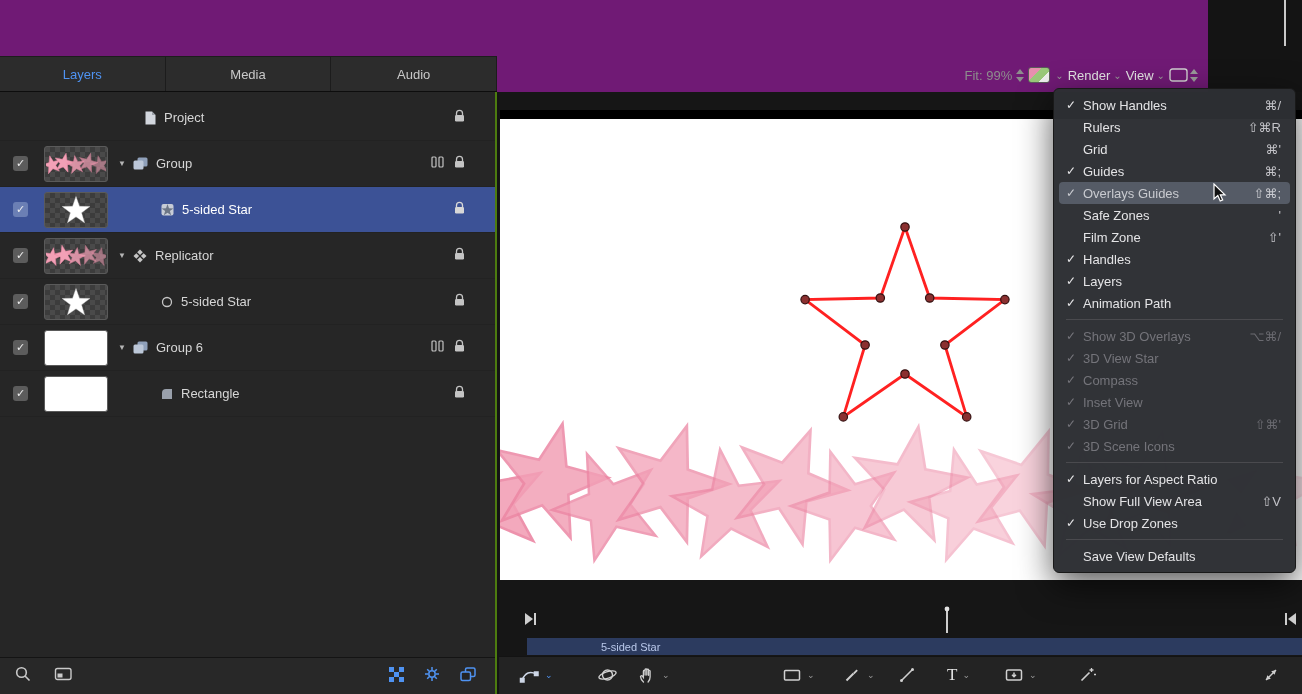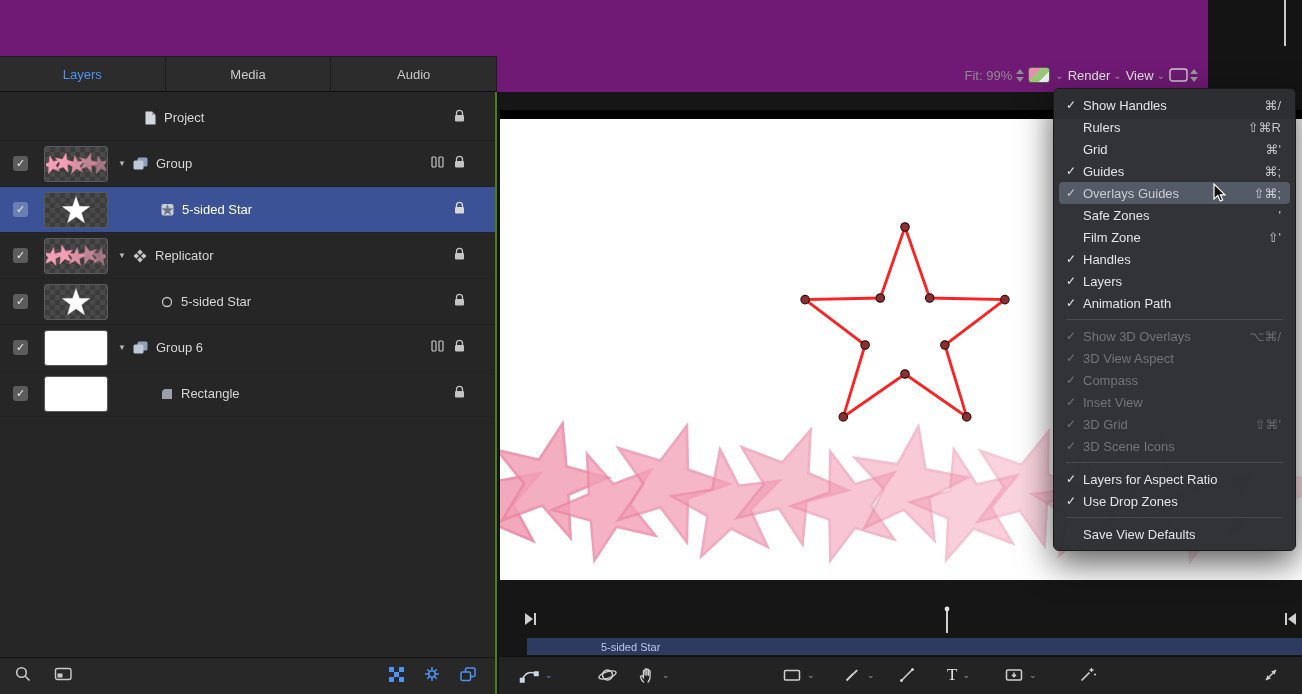--- a/index.html
+++ b/index.html
@@ -539,21 +539,21 @@
       <span class="sc"></span>
     </div>
   <div class="msep"></div>
   <div class="mi dis">
       <span class="chk">✓</span>
       <span class="mlbl">Show 3D Overlays</span>
       <span class="sc">⌥⌘/</span>
     </div>
   <div class="mi dis">
       <span class="chk">✓</span>
-      <span class="mlbl">3D View Aspect</span>
+      <span class="mlbl">3D View Star</span>
       <span class="sc"></span>
     </div>
   <div class="mi dis">
       <span class="chk">✓</span>
       <span class="mlbl">Compass</span>
       <span class="sc"></span>
     </div>
   <div class="mi dis">
       <span class="chk">✓</span>
       <span class="mlbl">Inset View</span>
@@ -567,20 +567,25 @@
   <div class="mi dis">
       <span class="chk">✓</span>
       <span class="mlbl">3D Scene Icons</span>
       <span class="sc"></span>
     </div>
   <div class="msep"></div>
   <div class="mi">
       <span class="chk">✓</span>
       <span class="mlbl">Layers for Aspect Ratio</span>
       <span class="sc"></span>
+    </div>
+  <div class="mi">
+      <span class="chk"></span>
+      <span class="mlbl">Show Full View Area</span>
+      <span class="sc">⇧V</span>
     </div>
   <div class="mi">
       <span class="chk">✓</span>
       <span class="mlbl">Use Drop Zones</span>
       <span class="sc"></span>
     </div>
   <div class="msep"></div>
   <div class="mi">
       <span class="chk"></span>
       <span class="mlbl">Save View Defaults</span>

